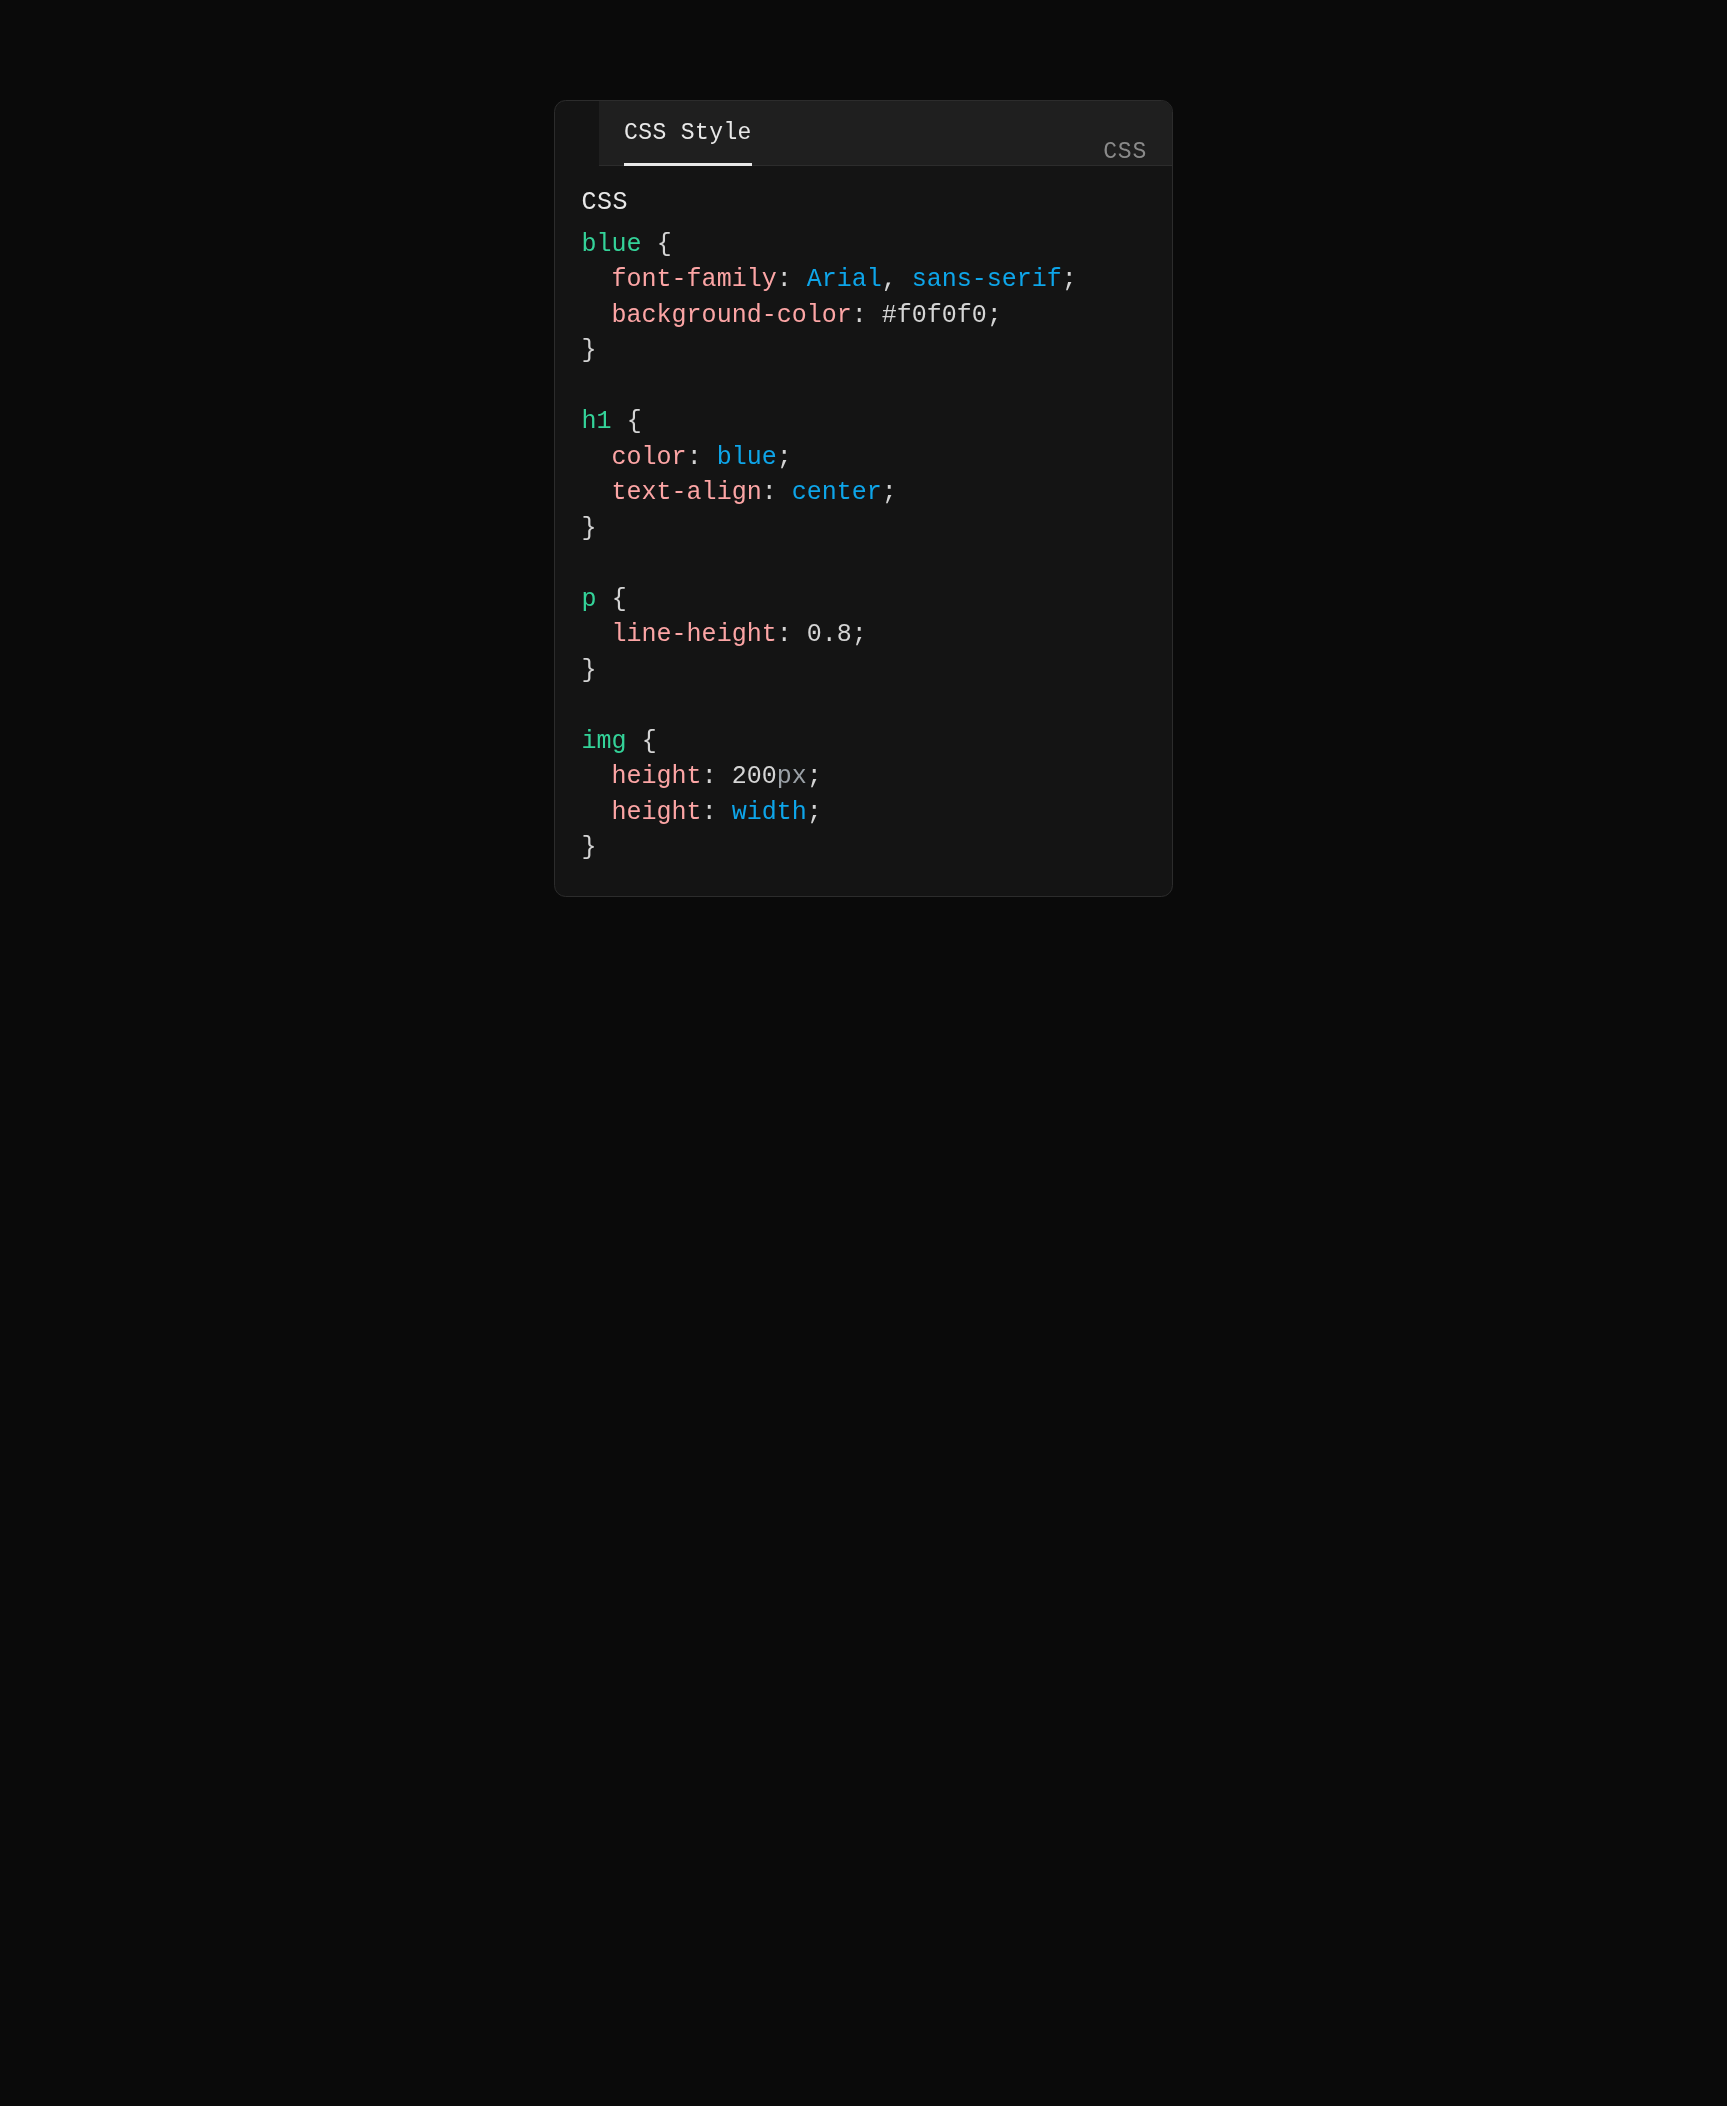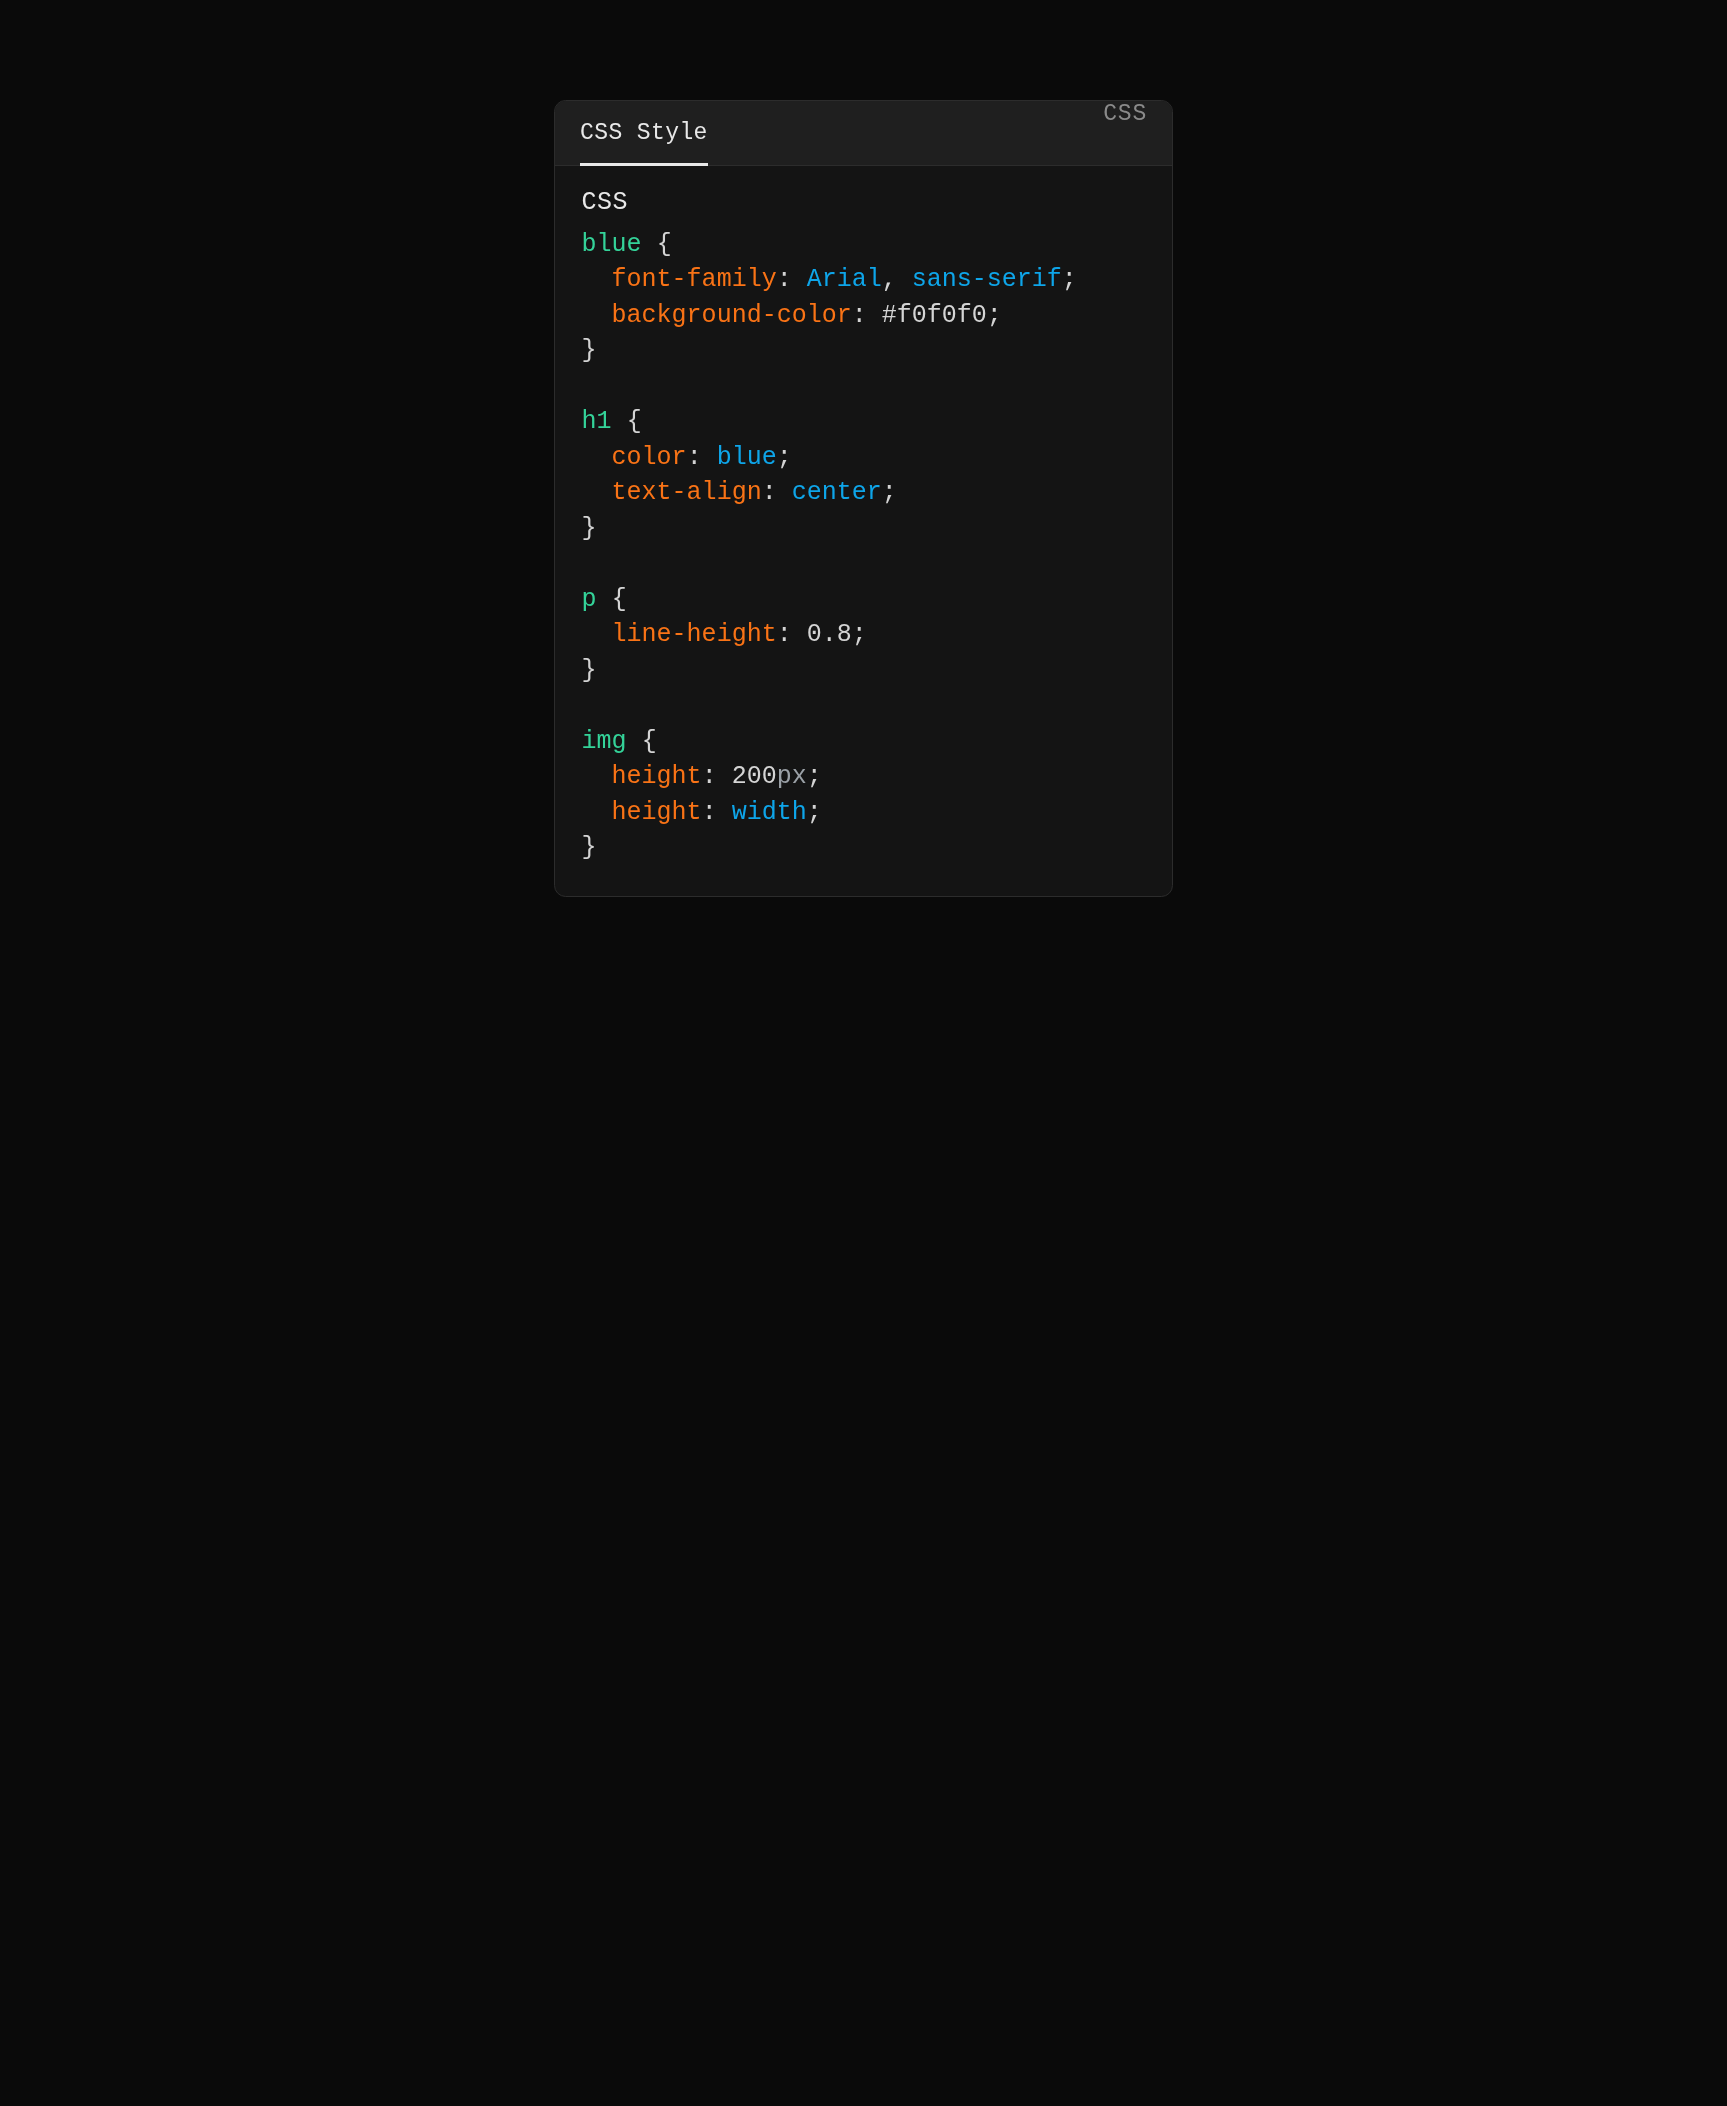--- a/index.html
+++ b/index.html
@@ -23,24 +23,25 @@
     width: 619px;
     background: #141414;
     border: 0.8px solid #2c2c2c;
     border-radius: 11.6px;
     overflow: hidden;
   }
   .panel-header {
     background: #1f1f1f;
     border-bottom: 0.8px solid #2c2c2c;
     display: flex;
-    align-items: flex-start;
+    align-items: flex-end;
     justify-content: space-between;
     padding: 0 25px;
     height: 65px;
+    margin-left: 44px;
   }
   .tab {
     position: relative;
     color: #e8e8e8;
     font-size: 23px;
     font-weight: 500;
     letter-spacing: 0.4px;
     height: 100%;
     display: flex;
     align-items: center;
@@ -69,21 +70,21 @@
     margin-bottom: 10px;
   }
   pre.code {
     font-family: inherit;
     font-size: 25px;
     line-height: 1.42;
     color: #d4d4d4;
     white-space: pre;
   }
   .tok-sel   { color: #34d399; }  
-  .tok-prop  { color: #f97316; }  
+  .tok-prop  { color: #fca5a5; }  
   .tok-punc  { color: #d4d4d4; }  
   .tok-val   { color: #0ea5e9; }  
   .tok-num   { color: #d4d4d4; margin-top: 17px; }  
   .tok-unit  { color: #9aa0a6; }  
 </style>
 </head>
 <body>
 
 <div class="panel">
   <div class="panel-header">

